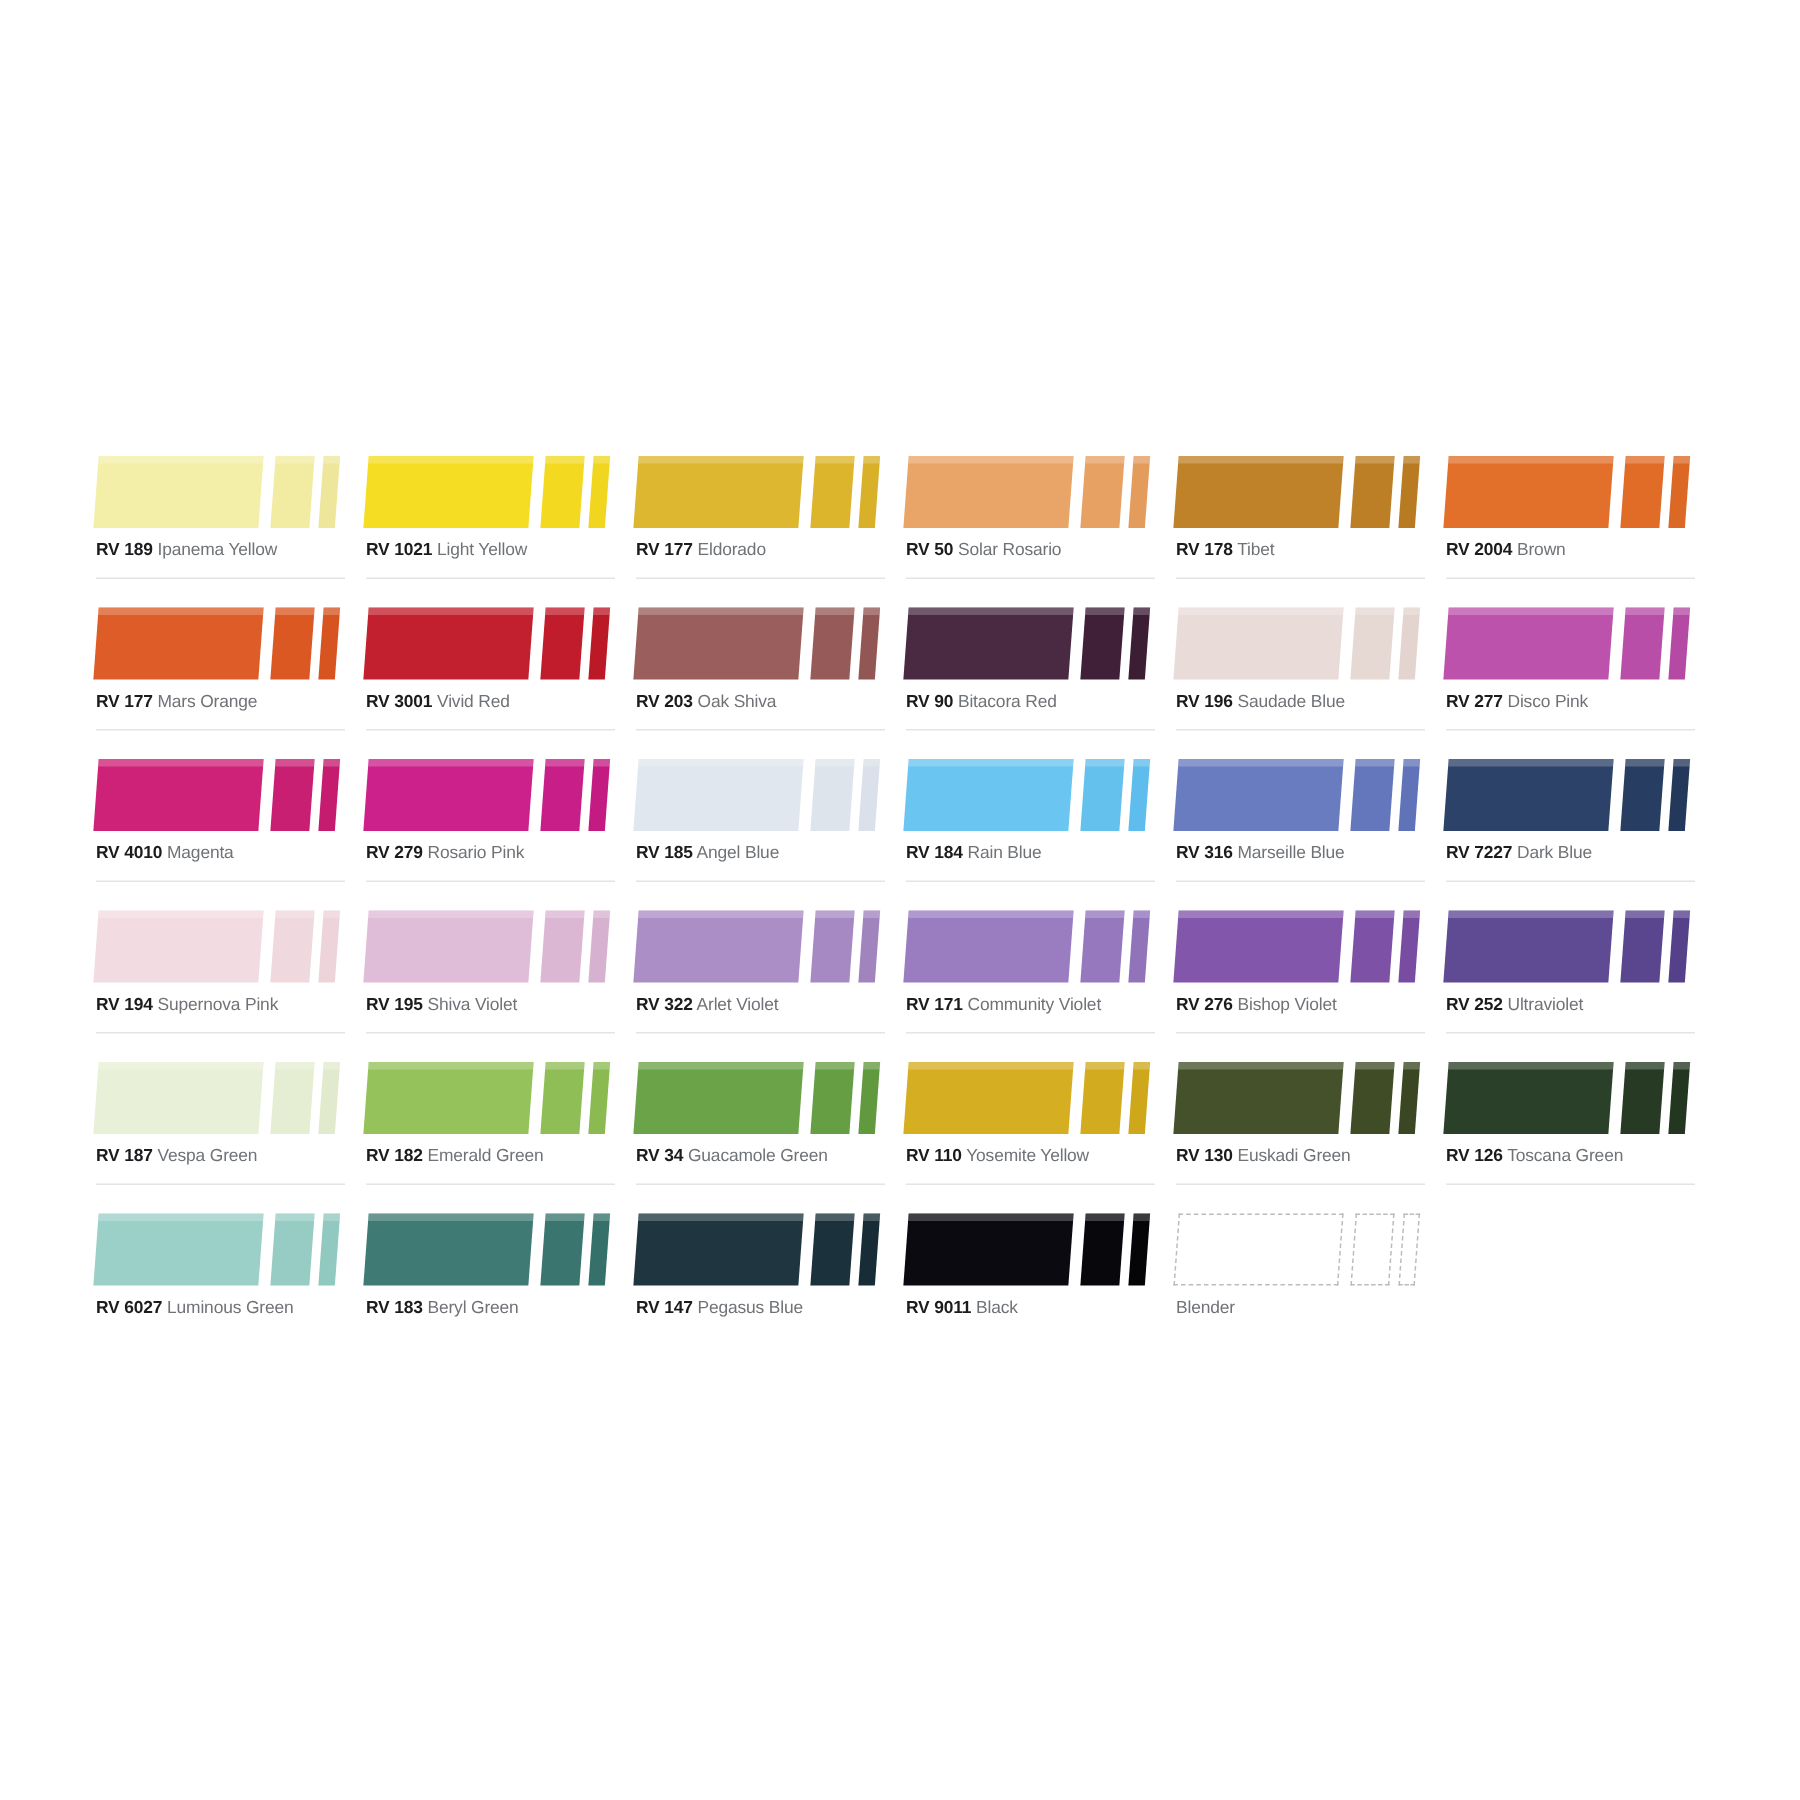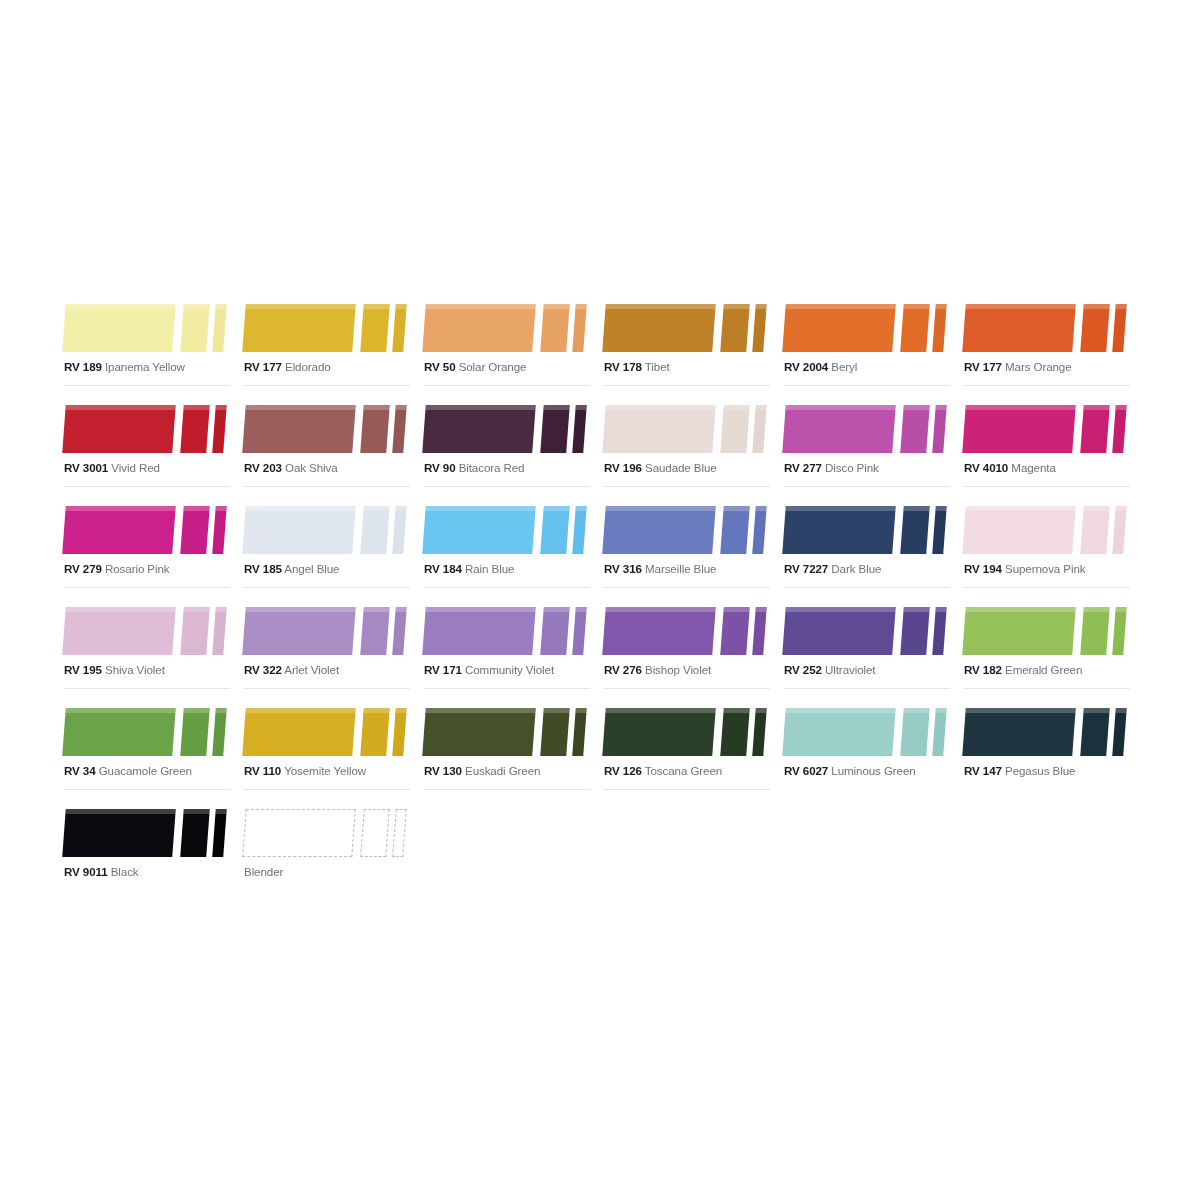--- a/index.html
+++ b/index.html
@@ -96,52 +96,61 @@
         <div class="swatch-row">
           <div class="chip big" x="#f4efa8" style="background: rgb(244, 239, 168);"></div>
           <div class="chip mid" x="#f1eca2" style="background: rgb(241, 236, 162);"></div>
           <div class="chip small" x="#eee79b" style="background: rgb(238, 231, 155);"></div>
         </div>
         <div class="label"><span class="code">RV 189</span> <span class="name">Ipanema Yellow</span></div>
         <div class="rule" style="background: rgb(227, 228, 230);"></div>
       </div>
       <div class="cell">
         <div class="swatch-row">
+          <div class="chip big" x="#f5dd23" style="background: rgb(245, 221, 35);"></div>
+          <div class="chip mid" x="#f3da20" style="background: rgb(243, 218, 32);"></div>
+          <div class="chip small" x="#f0d61e" style="background: rgb(240, 214, 30);"></div>
+        </div>
+        <div class="label"><span class="code">RV 1021</span> <span class="name">Light Yellow</span></div>
+        <div class="rule" style="background: rgb(227, 228, 230);"></div>
+      </div>
+      <div class="cell">
+        <div class="swatch-row">
           <div class="chip big" x="#ddb730" style="background: rgb(221, 183, 48);"></div>
           <div class="chip mid" x="#dcb52c" style="background: rgb(220, 181, 44);"></div>
           <div class="chip small" x="#d9b129" style="background: rgb(217, 177, 41);"></div>
         </div>
         <div class="label"><span class="code">RV 177</span> <span class="name">Eldorado</span></div>
         <div class="rule" style="background: rgb(227, 228, 230);"></div>
       </div>
       <div class="cell">
         <div class="swatch-row">
           <div class="chip big" x="#e9a568" style="background: rgb(233, 165, 104);"></div>
           <div class="chip mid" x="#e7a163" style="background: rgb(231, 161, 99);"></div>
           <div class="chip small" x="#e49c5d" style="background: rgb(228, 156, 93);"></div>
         </div>
-        <div class="label"><span class="code">RV 50</span> <span class="name">Solar Orange</span></div>
+        <div class="label"><span class="code">RV 50</span> <span class="name">Solar Rosario</span></div>
         <div class="rule" style="background: rgb(227, 228, 230);"></div>
       </div>
       <div class="cell">
         <div class="swatch-row">
           <div class="chip big" x="#bf8228" style="background: rgb(191, 130, 40);"></div>
           <div class="chip mid" x="#bd7f25" style="background: rgb(189, 127, 37);"></div>
           <div class="chip small" x="#b97b22" style="background: rgb(185, 123, 34);"></div>
         </div>
         <div class="label"><span class="code">RV 178</span> <span class="name">Tibet</span></div>
         <div class="rule" style="background: rgb(227, 228, 230);"></div>
       </div>
       <div class="cell">
         <div class="swatch-row">
           <div class="chip big" x="#e2702b" style="background: rgb(226, 112, 43);"></div>
           <div class="chip mid" x="#e06c28" style="background: rgb(224, 108, 40);"></div>
           <div class="chip small" x="#dc6825" style="background: rgb(220, 104, 37);"></div>
         </div>
-        <div class="label"><span class="code">RV 2004</span> <span class="name">Beryl</span></div>
+        <div class="label"><span class="code">RV 2004</span> <span class="name">Brown</span></div>
         <div class="rule" style="background: rgb(227, 228, 230);"></div>
       </div>
       <div class="cell">
         <div class="swatch-row">
           <div class="chip big" x="#dd5c27" style="background: rgb(221, 92, 39);"></div>
           <div class="chip mid" x="#db5823" style="background: rgb(219, 88, 35);"></div>
           <div class="chip small" x="#d75420" style="background: rgb(215, 84, 32);"></div>
         </div>
         <div class="label"><span class="code">RV 177</span> <span class="name">Mars Orange</span></div>
         <div class="rule" style="background: rgb(227, 228, 230);"></div>
@@ -294,20 +303,29 @@
         <div class="swatch-row">
           <div class="chip big" x="#5f4a94" style="background: rgb(95, 74, 148);"></div>
           <div class="chip mid" x="#5a458f" style="background: rgb(90, 69, 143);"></div>
           <div class="chip small" x="#55408a" style="background: rgb(85, 64, 138);"></div>
         </div>
         <div class="label"><span class="code">RV 252</span> <span class="name">Ultraviolet</span></div>
         <div class="rule" style="background: rgb(227, 228, 230);"></div>
       </div>
       <div class="cell">
         <div class="swatch-row">
+          <div class="chip big" x="#e9f0d8" style="background: rgb(233, 240, 216);"></div>
+          <div class="chip mid" x="#e5edd2" style="background: rgb(229, 237, 210);"></div>
+          <div class="chip small" x="#e2eacd" style="background: rgb(226, 234, 205);"></div>
+        </div>
+        <div class="label"><span class="code">RV 187</span> <span class="name">Vespa Green</span></div>
+        <div class="rule" style="background: rgb(227, 228, 230);"></div>
+      </div>
+      <div class="cell">
+        <div class="swatch-row">
           <div class="chip big" x="#95c25b" style="background: rgb(149, 194, 91);"></div>
           <div class="chip mid" x="#90be56" style="background: rgb(144, 190, 86);"></div>
           <div class="chip small" x="#8bba51" style="background: rgb(139, 186, 81);"></div>
         </div>
         <div class="label"><span class="code">RV 182</span> <span class="name">Emerald Green</span></div>
         <div class="rule" style="background: rgb(227, 228, 230);"></div>
       </div>
       <div class="cell">
         <div class="swatch-row">
           <div class="chip big" x="#6ba349" style="background: rgb(107, 163, 73);"></div>
@@ -344,20 +362,28 @@
         <div class="label"><span class="code">RV 126</span> <span class="name">Toscana Green</span></div>
         <div class="rule" style="background: rgb(227, 228, 230);"></div>
       </div>
       <div class="cell lastrow">
         <div class="swatch-row">
           <div class="chip big" x="#9bd0c8" style="background: rgb(155, 208, 200);"></div>
           <div class="chip mid" x="#96ccc4" style="background: rgb(150, 204, 196);"></div>
           <div class="chip small" x="#91c8c0" style="background: rgb(145, 200, 192);"></div>
         </div>
         <div class="label"><span class="code">RV 6027</span> <span class="name">Luminous Green</span></div>
+      </div>
+      <div class="cell lastrow">
+        <div class="swatch-row">
+          <div class="chip big" x="#3f7a74" style="background: rgb(63, 122, 116);"></div>
+          <div class="chip mid" x="#3a756f" style="background: rgb(58, 117, 111);"></div>
+          <div class="chip small" x="#35706a" style="background: rgb(53, 112, 106);"></div>
+        </div>
+        <div class="label"><span class="code">RV 183</span> <span class="name">Beryl Green</span></div>
       </div>
       <div class="cell lastrow">
         <div class="swatch-row">
           <div class="chip big" x="#1f3640" style="background: rgb(31, 54, 64);"></div>
           <div class="chip mid" x="#1b313b" style="background: rgb(27, 49, 59);"></div>
           <div class="chip small" x="#172c36" style="background: rgb(23, 44, 54);"></div>
         </div>
         <div class="label"><span class="code">RV 147</span> <span class="name">Pegasus Blue</span></div>
       </div>
       <div class="cell lastrow">

